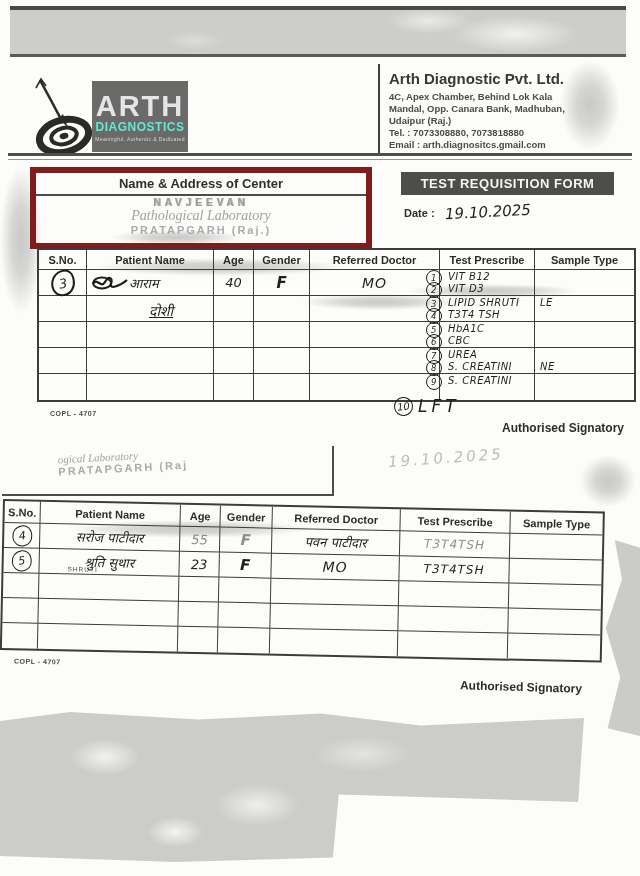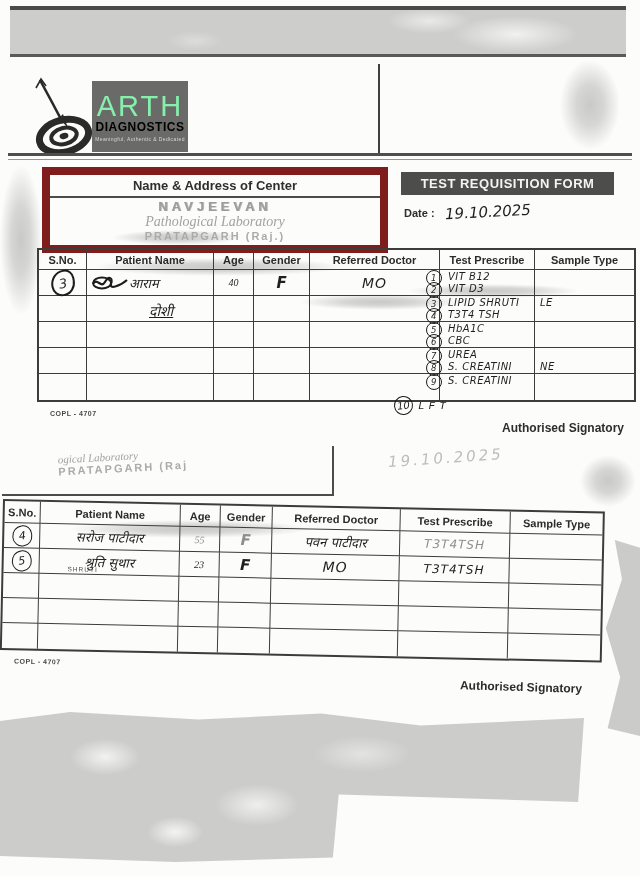--- a/index.html
+++ b/index.html
@@ -19,36 +19,36 @@
                      radial-gradient(ellipse 60px 30px at 44% 62%, #efefed 0%, rgba(239,239,237,0) 70%),
                      radial-gradient(ellipse 40px 22px at 30% 80%, #f4f4f2 0%, rgba(244,244,242,0) 70%),
                      radial-gradient(ellipse 70px 26px at 62% 28%, #e3e3e1 0%, rgba(227,227,225,0) 70%);}
   .edge-strip{position:absolute;left:604px;top:540px;width:36px;height:196px;background:#cbcbc9;
     clip-path:polygon(30% 0,100% 4%,100% 100%,10% 96%,45% 70%,5% 45%,50% 20%);}
 
   
   .logo-mark{position:absolute;left:34px;top:76px;}
   .logo-box{position:absolute;left:92px;top:81px;width:96px;height:71px;background:#6a6a68;
     display:flex;flex-direction:column;align-items:center;justify-content:center;}
-  .logo-brand{font-size:29px;font-weight:normal;color:#86efac;letter-spacing:2px;line-height:30px;}
-  .logo-sub{font-size:12px;font-weight:bold;color:#000000;letter-spacing:.5px;line-height:13px;}
+  .logo-brand{font-size:29px;font-weight:bold;color:#e5e5e5;letter-spacing:2px;line-height:30px;}
+  .logo-sub{font-size:12px;font-weight:bold;color:#5eead4;letter-spacing:.5px;line-height:13px;}
   .logo-tag{font-size:5px;color:#d6d6d4;letter-spacing:.4px;margin-top:2px;white-space:nowrap;}
   .v-divider{position:absolute;left:378px;top:64px;width:2px;height:92px;background:#3f3f3d;}
   .company{position:absolute;left:389px;top:70px;width:244px;}
   .co-name{font-size:15px;font-weight:bold;color:#383836;margin-bottom:4px;}
   .co-line{font-size:9.5px;font-weight:bold;color:#4a4a48;line-height:12px;}
   .hr1{position:absolute;left:8px;top:153px;width:624px;height:0;border-top:3px solid #4e4e4c;}
   .hr2{position:absolute;left:8px;top:159px;width:624px;height:0;border-top:1px solid #969694;}
 
   
-  .center-box{position:absolute;left:42px;top:167px;width:330px;height:70px;border:8px solid #7f1d1d;}
+  .center-box{position:absolute;left:30px;top:167px;width:330px;height:70px;border:6px solid #7f1d1d;}
   .cb-title{height:21px;line-height:21px;border-bottom:2px solid #4b4b49;text-align:center;
     font-size:13px;font-weight:bold;color:#2e2e2c;}
   .stamp{text-align:center;padding-top:1px;}
-  .st1{font-size:13px;font-weight:bold;letter-spacing:4px;color:#9c9c9a;text-shadow:1px 0 0 #b8b8b6;}
+  .st1{font-size:10px;font-weight:bold;letter-spacing:4px;color:#9c9c9a;text-shadow:1px 0 0 #b8b8b6;}
   .st2{font-family:"Liberation Serif",serif;font-style:italic;font-size:14px;color:#a2a2a0;}
   .st3{font-size:11px;font-weight:bold;letter-spacing:2px;color:#ababab;}
   .trf-box{position:absolute;left:401px;top:172px;width:213px;height:23px;background:#4d4d4b;
     color:#f4f4f2;font-size:13px;font-weight:bold;letter-spacing:.5px;text-align:center;line-height:23px;}
   .date-row{position:absolute;left:404px;top:203px;}
   .date-label{font-size:11px;font-weight:bold;color:#2e2e2c;}
   .date-value{display:inline-block;margin-left:6px;font-size:15px;transform:rotate(-3deg);}
 
   
   .hw{font-family:"DejaVu Sans",sans-serif;font-style:italic;color:#1f1f1d;}
@@ -75,38 +75,38 @@
     border-radius:50%;font-size:8.5px;width:14px;height:14px;font-style:italic;
     font-family:"DejaVu Sans",sans-serif;}
   .circ3{width:20px;height:22px;border-width:2px;border-radius:60% 40% 55% 45%;
     transform:rotate(-10deg);font-size:13px;}
   .circ45{width:18px;height:19px;border-radius:55% 45% 50% 50%;transform:rotate(-8deg);font-size:11px;}
 
   .patient-c{padding-left:4px;}
   .scribble{position:absolute;left:4px;top:5px;}
   .pname{position:absolute;left:42px;top:4px;font-size:13px;}
   .pname2{position:absolute;left:62px;top:31px;font-size:14px;z-index:2;text-decoration:underline;}
-  .age1{font-size:10px;font-family:Liberation Serif, serif;}
+  .age1{font-size:13px;}
   .gender1{font-size:15px;font-weight:bold;}
   .doctor1{font-size:14px;letter-spacing:1px;}
 
   .tc{padding:1px 0 0 8px;font-size:10px;line-height:12px;}
   .t-line{position:relative;white-space:nowrap;letter-spacing:.5px;}
   .t-line .tnum{position:absolute;left:-22px;top:-1px;}
   .t-line .spill{position:absolute;left:calc(100% + 6px);top:0;text-align:center;}
 
   .copl{font-size:7px;font-weight:bold;color:#4a4a48;letter-spacing:.5px;}
   .copl1{position:absolute;left:50px;top:410px;}
   .copl2{position:absolute;left:14px;top:658px;transform:rotate(1deg);}
   .sig{font-size:12px;font-weight:bold;color:#2d2d2b;}
   .sig1{position:absolute;left:502px;top:421px;}
   .sig2{position:absolute;left:460px;top:680px;transform:rotate(1.6deg);}
   .lft-note{position:absolute;left:394px;top:396px;display:flex;align-items:center;gap:5px;}
   .lft-note .circ{width:17px;height:17px;font-size:10px;transform:rotate(-6deg);}
-  .lft-text{font-size:11px;letter-spacing:4px;font-family:Liberation Mono, monospace;}
+  .lft-text{font-size:17px;letter-spacing:4px;}
 
   
   .stamp2{position:absolute;left:58px;top:450px;transform:rotate(-3deg);}
   .stamp2 .st2{font-size:11px;}
   .stamp2 .st3{font-size:11px;}
   .box2-v{position:absolute;left:332px;top:446px;width:2px;height:50px;background:#4c4c4a;}
   .box2-h{position:absolute;left:2px;top:494px;width:332px;height:2px;background:#4c4c4a;}
   .ghost-date{position:absolute;left:388px;top:449px;font-size:15px;letter-spacing:3px;transform:rotate(-4deg);}
 
   .t2 .pn{font-size:13px;}
@@ -139,20 +139,28 @@
       <ellipse cx="30" cy="60" rx="4.5" ry="3" fill="#2a2a28"></ellipse>
     </g>
     <polygon points="25,42 34,52 29,38" fill="#2a2a28"></polygon>
   </svg>
   <div class="logo-box">
     <div class="logo-brand">ARTH</div>
     <div class="logo-sub">DIAGNOSTICS</div>
     <div class="logo-tag">Meaningful, Authentic &amp; Dedicated</div>
   </div>
   <div class="v-divider"></div>
+  <div class="company">
+    <div class="co-name">Arth Diagnostic Pvt. Ltd.</div>
+    <div class="co-line">4C, Apex Chamber, Behind Lok Kala</div>
+    <div class="co-line">Mandal, Opp. Canara Bank, Madhuban,</div>
+    <div class="co-line">Udaipur (Raj.)</div>
+    <div class="co-line">Tel. : 7073308880, 7073818880</div>
+    <div class="co-line">Email : arth.diagnositcs.gmail.com</div>
+  </div>
   <div class="hr1"></div>
   <div class="hr2"></div>
 
   <div class="center-box">
     <div class="cb-title">Name &amp; Address of Center</div>
     <div class="stamp">
       <div class="st1">NAVJEEVAN</div>
       <div class="st2">Pathological Laboratory</div>
       <div class="st3">PRATAPGARH (Raj.)</div>
     </div>

